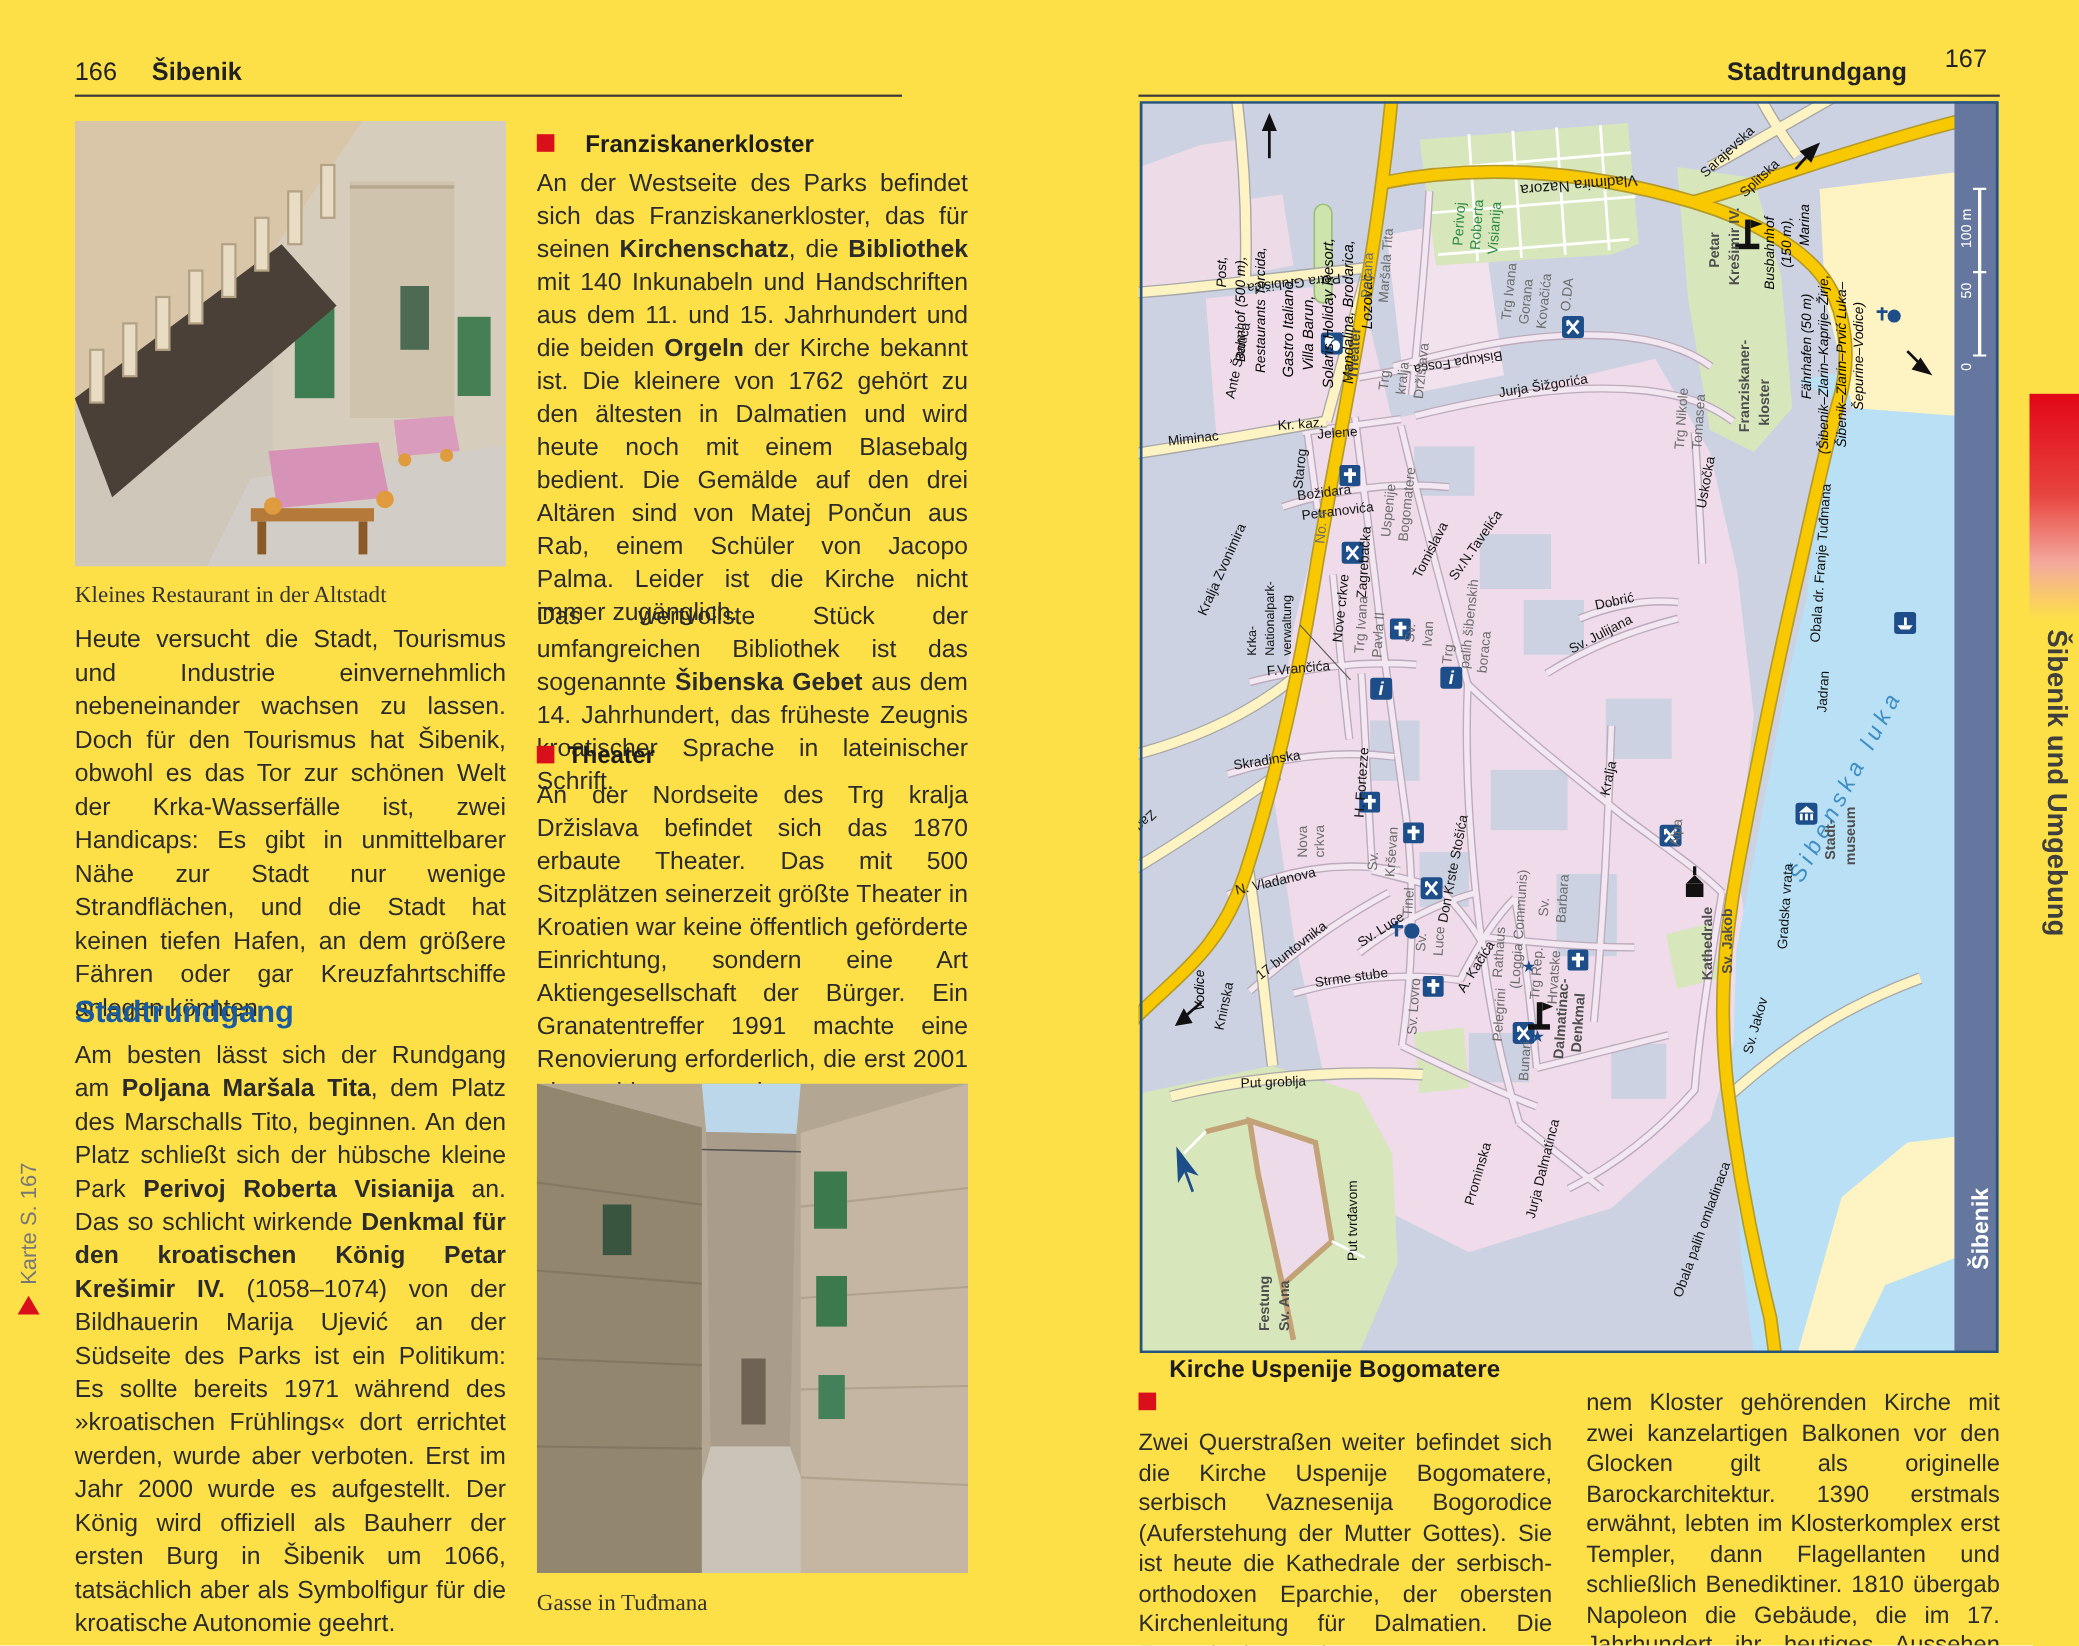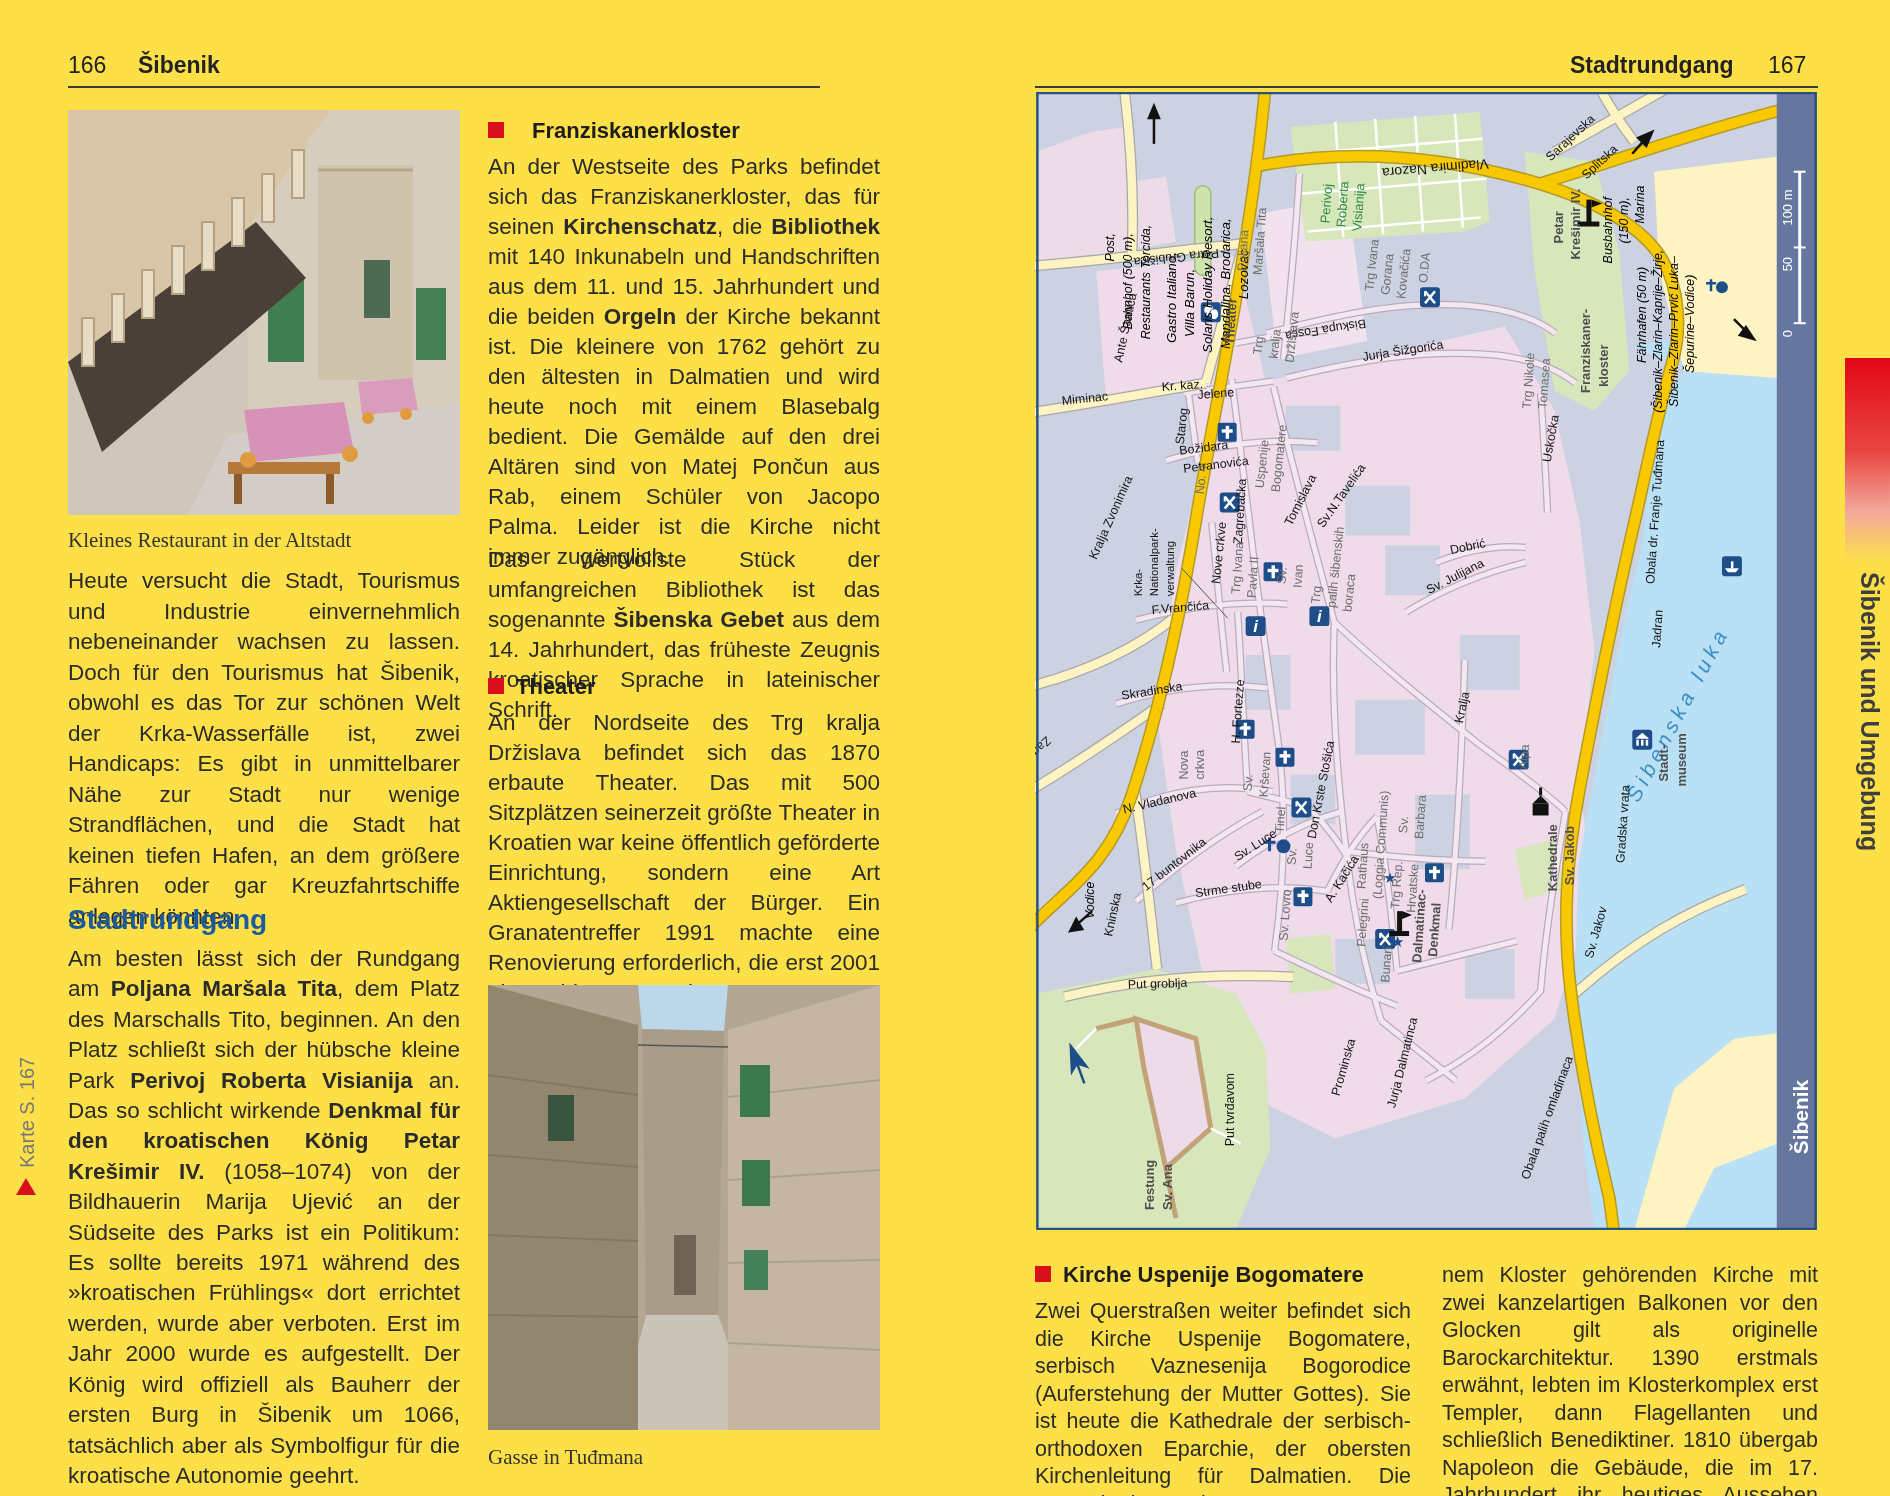--- a/index.html
+++ b/index.html
@@ -118,21 +118,21 @@
     <rect x="252" y="80" width="30" height="52" fill="#3c7a4e"></rect>
     <rect x="254" y="175" width="28" height="46" fill="#3c7a4e"></rect>
     <rect x="256" y="265" width="24" height="40" fill="#44815a"></rect>
     <rect x="60" y="110" width="26" height="46" fill="#39543f"></rect>
     <rect x="186" y="250" width="22" height="60" fill="#6e6354"></rect>
     <line x1="150" y1="60" x2="240" y2="62" stroke="#555" stroke-width="1.5"></line>
   </svg>
   <div class="caption" style="left:488px;top:1445px;">Gasse in Tuđmana</div>
 
   <div class="hdr-title" style="left:1570px;top:52px;">Stadtrundgang</div>
-  <div class="hdr-num" style="left:1768px;top:52px;">167</div>
+  <div class="hdr-num" style="left:1768px;top:40px;">167</div>
   <div class="hdr-rule" style="left:1035px;top:86px;width:783px;"></div>
 
   <svg class="photo" style="left:1035px;top:92px;" width="783" height="1138" viewBox="0 0 783 1142">
     <defs>
       <g id="roadsY">
         <path d="M230,-8 C216,150 178,320 160,430 C143,535 122,625 96,705 C72,778 30,800 -8,840"></path>
         <path d="M218,75 C330,52 430,70 505,92 C558,108 608,134 628,168 C645,196 648,238 638,272 C625,315 610,390 596,450 C580,520 560,620 545,700 C532,770 528,830 536,900 C544,965 558,1040 575,1110 L580,1148"></path>
         <path d="M505,92 C580,70 660,40 748,18"></path>
       </g>
       <g id="roadsS">
@@ -524,17 +524,17 @@
       <text class="sibw" transform="translate(774,1066) rotate(-90)">Šibenik</text>
     </g>
 
     <rect x="1" y="1" width="781" height="1140" fill="none" stroke="#27547e" stroke-width="2.5"></rect>
   </svg>
 
   <div class="tab-red"></div>
   <div class="tab-label">Šibenik und Umgebung</div>
 
   <div class="redsq" style="left:1035px;top:1266px;"></div>
-  <div class="sec-head" style="left:1063px;top:1262px;">Kirche Uspenije Bogomatere</div>
+  <div class="sec-head" style="left:1063px;top:1232px;">Kirche Uspenije Bogomatere</div>
   <div class="col" style="left:1035px;top:1298px;width:376px;font-size:21.5px;line-height:27.5px;">Zwei Querstraßen weiter befindet sich die Kirche Uspenije Bogomatere, serbisch Vaznesenija Bogorodice (Auferstehung der Mutter Gottes). Sie ist heute die Kathedrale der serbisch-orthodoxen Eparchie, der obersten Kirchenleitung für Dalmatien. Die Fassade der zu ei-</div>
   <div class="col" style="left:1442px;top:1262px;width:376px;font-size:21.5px;line-height:27.5px;">nem Kloster gehörenden Kirche mit zwei kanzelartigen Balkonen vor den Glocken gilt als originelle Barockarchitektur. 1390 erstmals erwähnt, lebten im Klosterkomplex erst Templer, dann Flagellanten und schließlich Benediktiner. 1810 übergab Napoleon die Gebäude, die im 17. Jahrhundert ihr heutiges Aussehen erhielten,</div>
 
 </div>
 
 </body></html>

